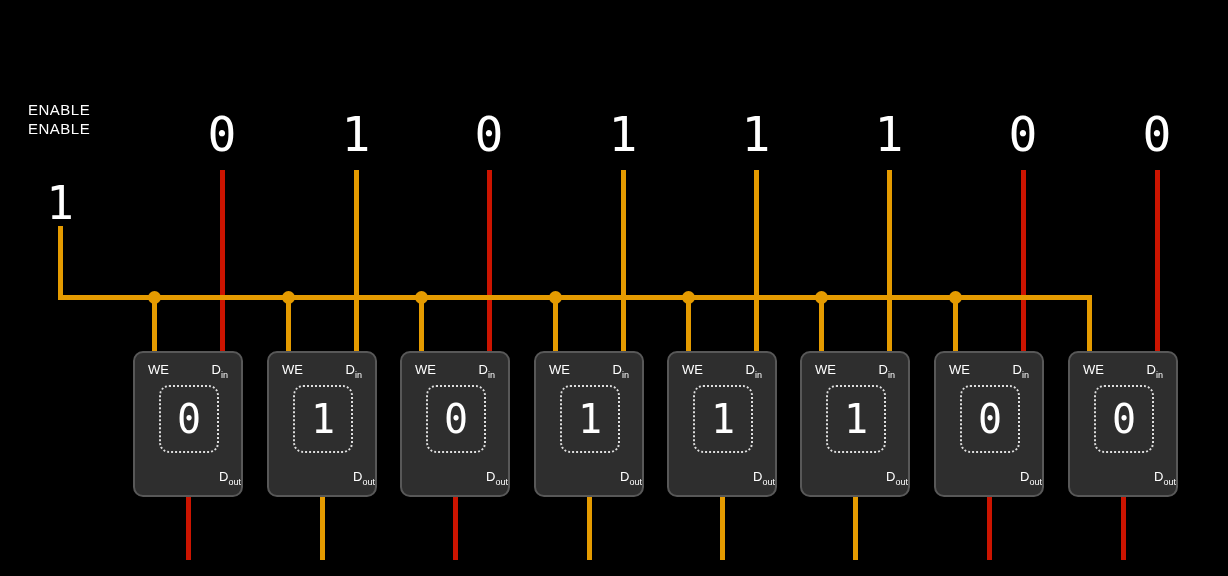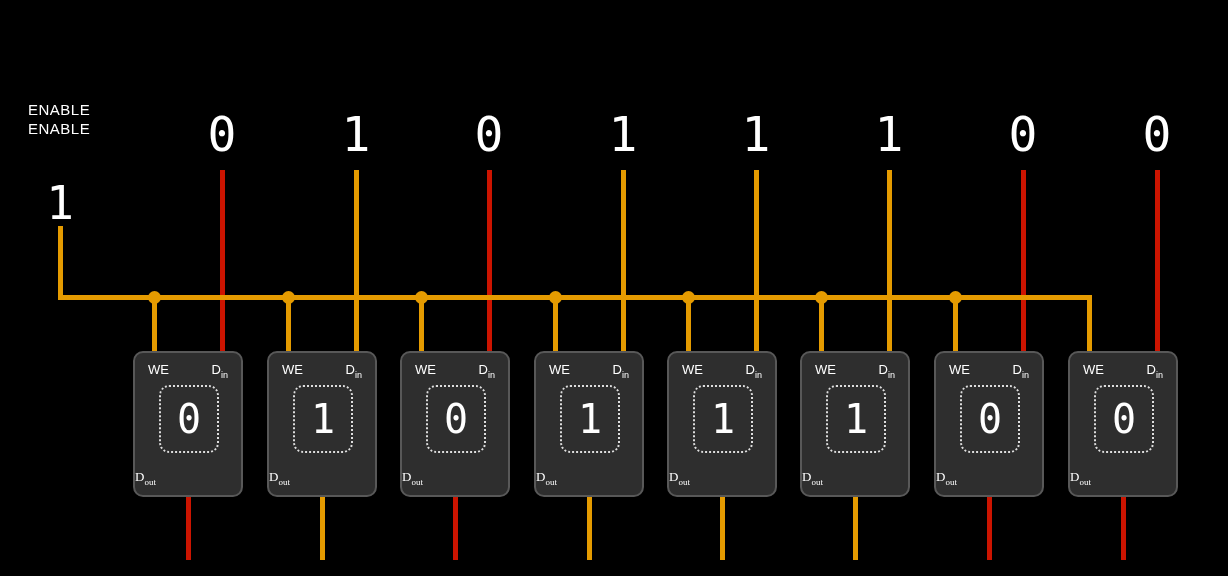--- a/index.html
+++ b/index.html
@@ -104,22 +104,22 @@
     border: 2px dotted #dddddd;
     border-radius: 10px;
     text-align: center;
     line-height: 64px;
     font-size: 40px;
     color: var(--text);
   }
   .dout-label {
     position: absolute;
     left: 0; right: 0; bottom: 8px;
-    text-align: left;
-    font-family: Liberation Serif, serif;
+    text-align: right;
+    font-family: Liberation Sans, sans-serif;
     font-size: 13px; color: var(--text);
   }
 </style>
 </head>
 <body>
 
 <div class="stage">
 
 
   <div class="we-caption">

